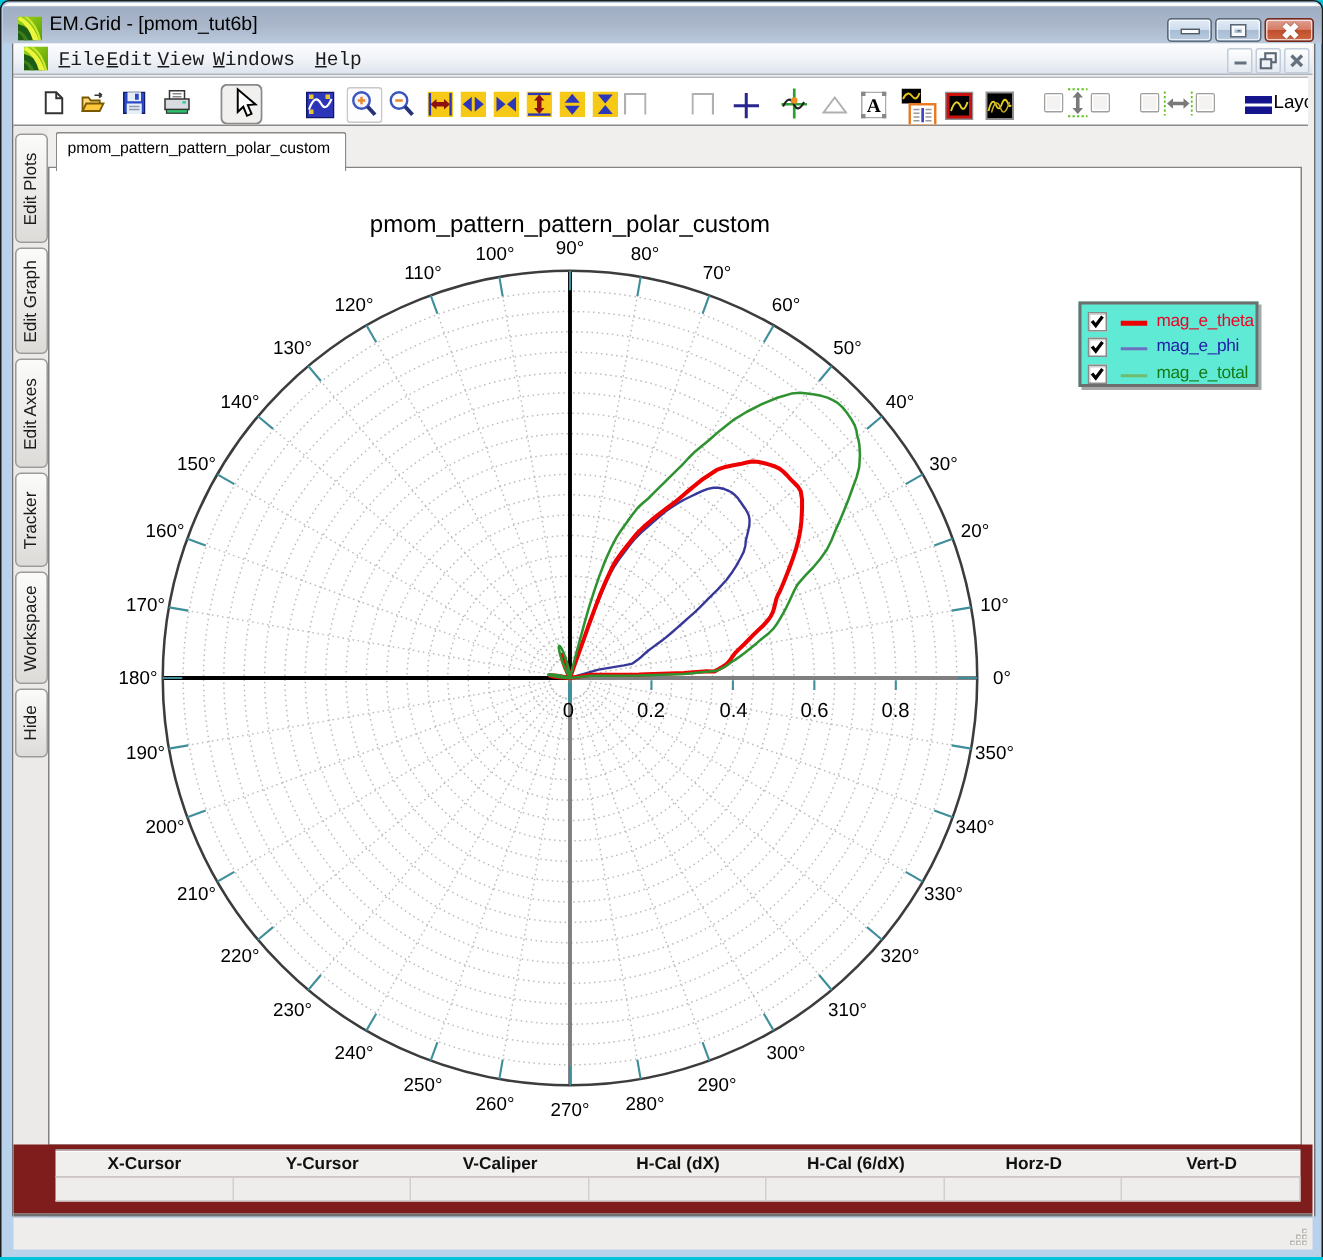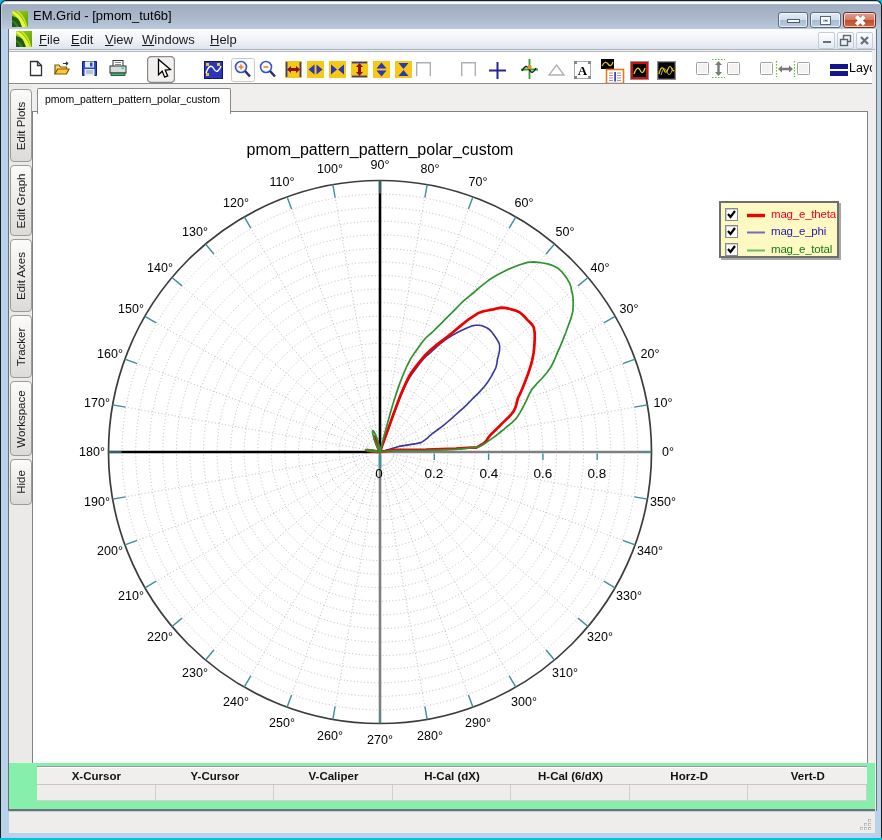--- a/index.html
+++ b/index.html
@@ -24,21 +24,21 @@
 #btn-max .sq { position:absolute; left:10px; top:3.5px; width:9px; height:7px; border:2px solid #f8fafc; outline:1px solid #5a6673; background:transparent;}
 #btn-max .sq:after { content:""; position:absolute; left:1.5px; top:1px; width:2px; height:1.5px; background:#5a6673; }
 #btn-close .x { position:absolute; left:10px; top:-1px; color:#fff; font-size:15px; font-weight:bold; text-shadow:0 0 1px #5a1e10; }
 #clientframe { position:absolute; left:7px; top:28px; width:869px; height:782px;
   background:#f0efed; border-left:1.5px solid #707070; border-right:1.5px solid #707070; }
 
 #menubar { position:absolute; left:8px; top:28px; width:866px; height:21px;
   background:linear-gradient(#fcfdfe 0%, #eef1f6 60%, #dde4ee 100%);
   border-bottom:1px solid #aeb4bc; font-size:13px; }
 #mdiicon { position:absolute; left:7px; top:2px; }
-.mi { position:absolute; top:3px; color:#1a1a1a; }
+.mi { position:absolute; top:3px; color:#1a1a1a;font-family:Liberation Mono, monospace; }
 .mi u { text-decoration:underline; }
 .mdibtn { position:absolute; top:3px; width:17px; height:17px; border:1px solid #c3cdd9;
   background:linear-gradient(#fefefe,#e4eaf2); border-radius:2px; color:#5a6673; }
 
 #toolbar { position:absolute; left:8px; top:50px; width:863px; height:33px; overflow:hidden;
   background:#ffffff; border-top:1px solid #b5bac1; border-bottom:1px solid #8a8a8a; }
 #toolbar svg, #toolbar .ticon { position:absolute; }
 
 #tabstrip { position:absolute; left:31px; top:84px; width:843px; height:26px; background:#f0efed; z-index:4; }
 #tab1 { position:absolute; left:5px; top:3px; width:194px; height:26px; background:#fff;
@@ -46,30 +46,30 @@
   font-size:10.5px; letter-spacing:0px; padding:4px 0 0 7px; color:#000; z-index:5; }
 
 #sidebar { position:absolute; left:8px; top:84px; width:24px; height:726px; background:#eceae8; }
 .stab { position:absolute; left:1px; width:22px; background:linear-gradient(#fbfbfa 0%,#eeedec 45%,#dddbd8 100%);
   border:1px solid #9a9a9a; border-radius:4px; }
 .stab span { position:absolute; left:50%; top:50%; transform:translate(-50%,-50%) rotate(-90deg);
   white-space:nowrap; font-size:11.5px; color:#1a1a1a; }
 
 #content { position:absolute; left:31px; top:110px; width:836px; height:653px;
   background:#fff; border:1px solid #828282; }
-#legend { position:absolute; left:686px; top:89px; width:120px; height:57px; background:#fef9c3;
+#legend { position:absolute; left:686px; top:89px; width:120px; height:57px; background:#5eead4;
   border:2px solid #6e6e6e; box-shadow:2px 2px 0 #a8a8a8; }
 .lrow { position:absolute; left:4px; height:13px; font-size:11.5px; letter-spacing:-0.2px; }
 .lrow .cb { position:absolute; left:0; top:0; width:13px; height:13px; background:#fff;
   border:1px solid #8a8a8a; box-shadow:inset 1px 1px 0 rgba(120,120,120,0.35); }
 .lrow .cb svg { position:absolute; left:0px; top:0px; }
 .lrow .ln { position:absolute; left:22px; top:5px; width:18px; }
 .lrow .tx { position:absolute; left:46px; top:0px; }
 
-#bottompane { position:absolute; left:8px; top:762px; width:866px; height:46px; background:#86efac; }
+#bottompane { position:absolute; left:8px; top:762px; width:866px; height:46px; background:#7f1d1d; }
 #btable { position:absolute; left:28px; top:3px; width:830px; }
 #btable .hdrline { height:2px; border-top:1px solid #9a9a9a; border-bottom:1px solid #fdfdfd; }
 #btable .hrow { display:flex; height:17px; background:#f1efee; border-bottom:1px solid #c9c7c5; }
 #btable .hrow div { flex:1; text-align:center; font-size:11.5px; font-weight:bold; padding-top:2px; color:#111; }
 #btable .vrow { display:flex; height:16px; background:#efedec; border-bottom:1px solid #d2d0ce; }
 #btable .vrow div { flex:1; border-right:1px solid #d2d0ce; }
 
 #clientedge { position:absolute; left:8px; top:808px; width:866px; height:2px; background:#6f6f6f; }
 #statusbar { position:absolute; left:8px; top:811px; width:866px; height:21px; background:#efedec; }
 #grip { position:absolute; right:3px; bottom:2px; width:12px; height:12px; }

